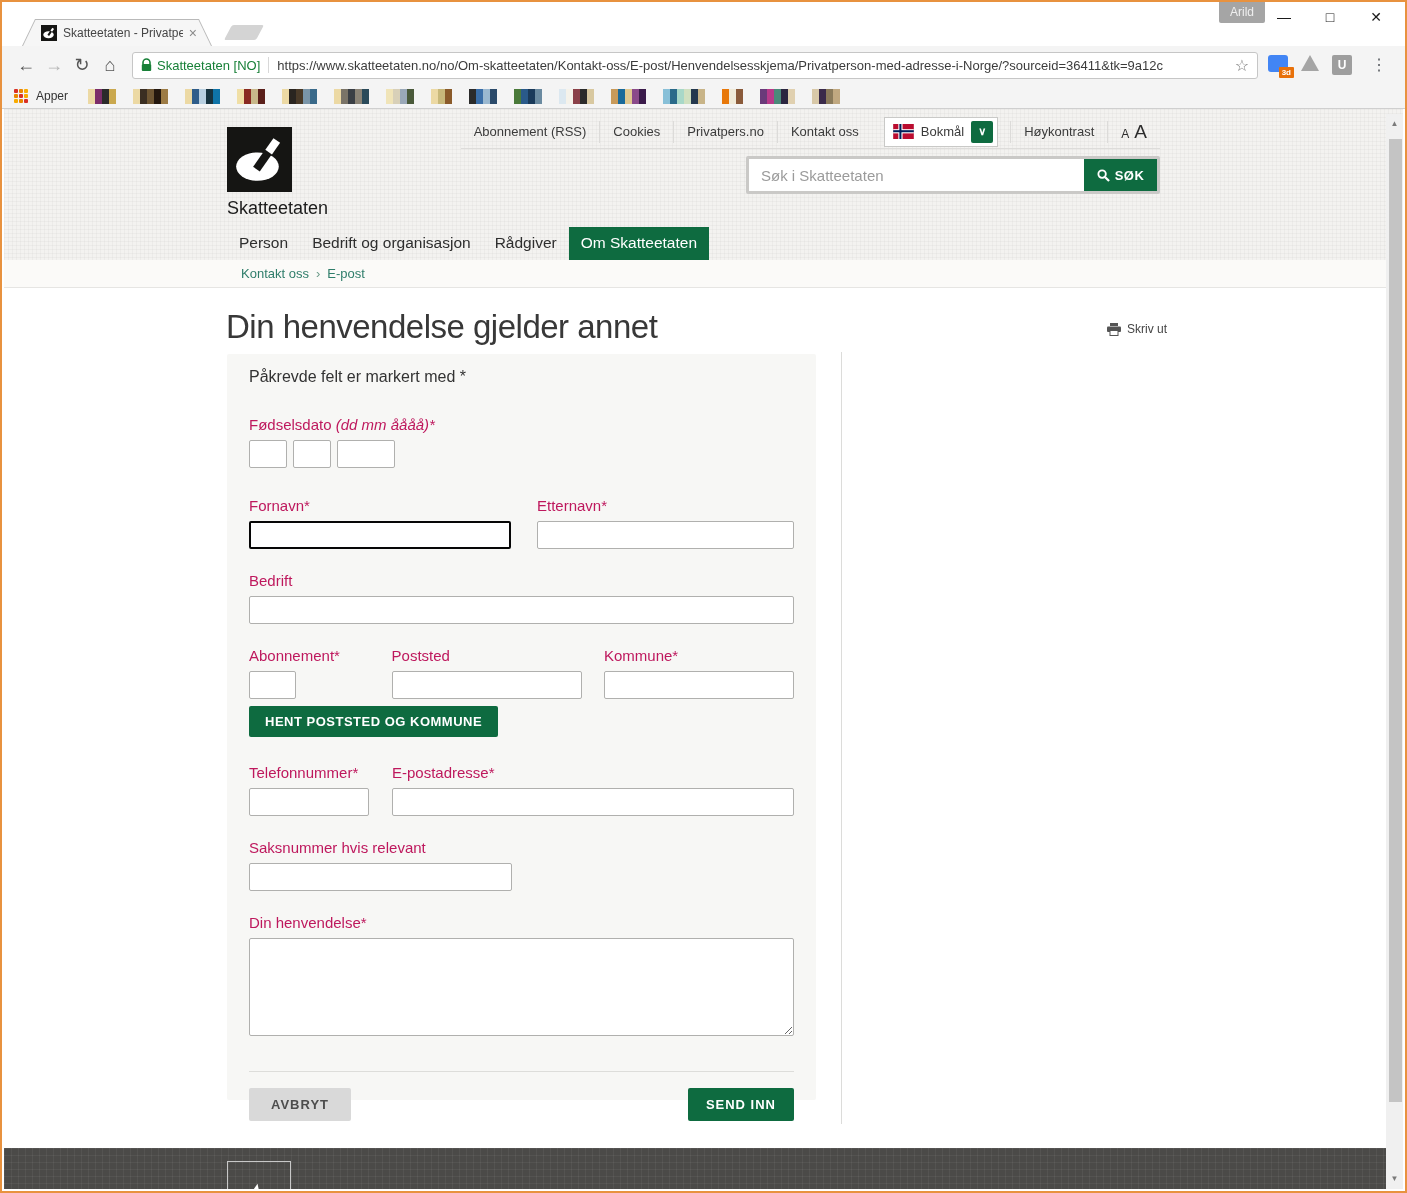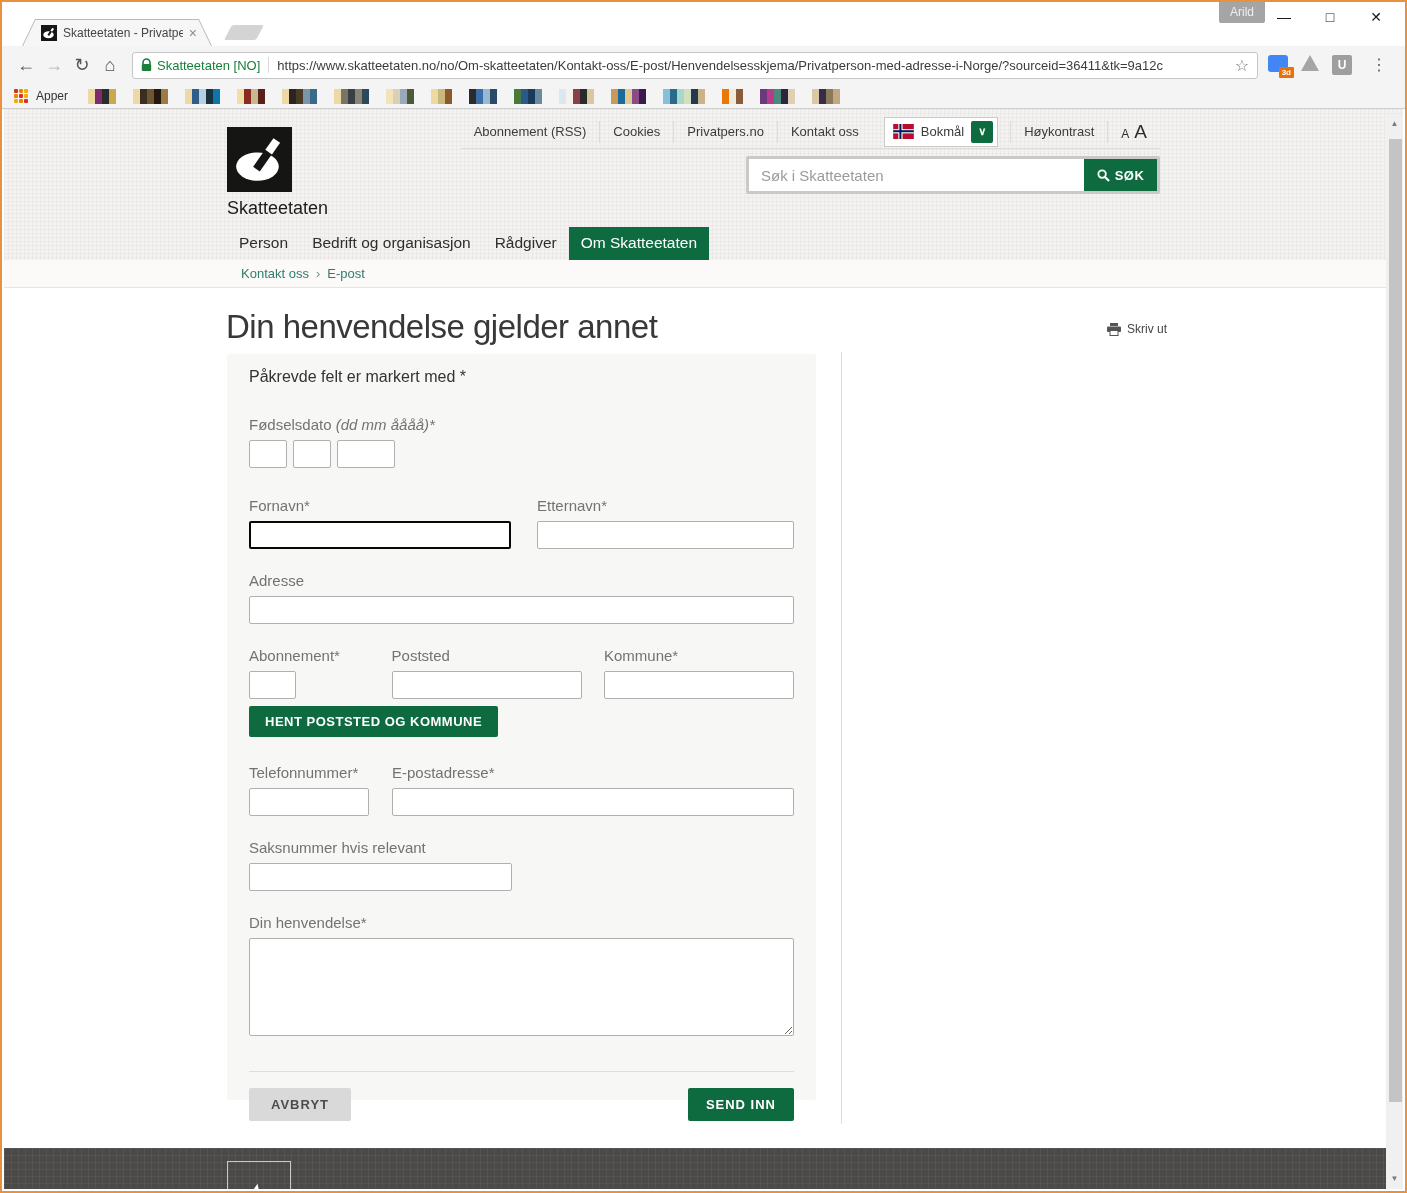--- a/index.html
+++ b/index.html
@@ -72,21 +72,21 @@
   .breadcrumb-bar { position:absolute; top:151px; left:0; right:0; height:28px; background:#fbfaf8; border-bottom:1px solid #e6e5e3; display:flex; align-items:center; padding-left:237px; font-size:13px; }
   .crumb-link { color:#2f7d6a; }
   .crumb-sep { color:#6a9a88; padding:0 7px; font-size:13px; }
 
   .content { position:absolute; top:179px; left:0; right:0; bottom:41px; background:#fff; }
   .page-title { position:absolute; left:222px; top:20px; font-size:33px; font-weight:400; color:#383838; letter-spacing:-0.5px; }
   .print-link { position:absolute; left:1103px; top:34px; display:flex; align-items:center; gap:6px; font-size:12px; color:#444; }
 
   .form-panel { position:absolute; left:223px; top:66px; width:589px; height:746px; background:#f7f7f5; border-radius:2px; padding:14px 22px 0; }
   .f-note { font-size:16px; color:#333; margin-bottom:30px; }
-  .f-label { display:block; font-size:15px; color:#737373; margin-bottom:7px; }
+  .f-label { display:block; font-size:15px; color:#be185d; margin-bottom:7px; }
   .f-hint { font-style:italic; }
   .f-input { height:28px; border:1px solid #b0b0ae; border-radius:2px; background:#fff; font-size:14px; padding:0 6px; font-family:"Liberation Sans",sans-serif; }
   .f-input.focused { border:2px solid #060606; }
   .date-row { display:flex; gap:6px; }
   .w-day,.w-mon { width:38px; } .w-year { width:58px; }
   .sect { margin-bottom:23px; }
   .cols { display:flex; }
   .col-a { width:288px; } .col-b { flex:1; }
   .in-fornavn { width:262px; } .in-etternavn { width:100%; }
   .in-full { width:100%; }
@@ -380,21 +380,21 @@
             <label class="f-label">Fornavn*</label>
             <input class="f-input in-fornavn focused" style="">
           </div>
           <div class="col-b">
             <label class="f-label">Etternavn*</label>
             <input class="f-input in-etternavn" style="">
           </div>
         </div>
 
         <div class="sect">
-          <label class="f-label">Adresse</label>
+          <label class="f-label">Bedrift</label>
           <input class="f-input in-full" style="">
         </div>
 
         <div class="cols">
           <div class="pc-a">
             <label class="f-label">Abonnement*</label>
             <input class="f-input in-postnr" style="">
           </div>
           <div class="pc-b">
             <label class="f-label">Poststed</label>

